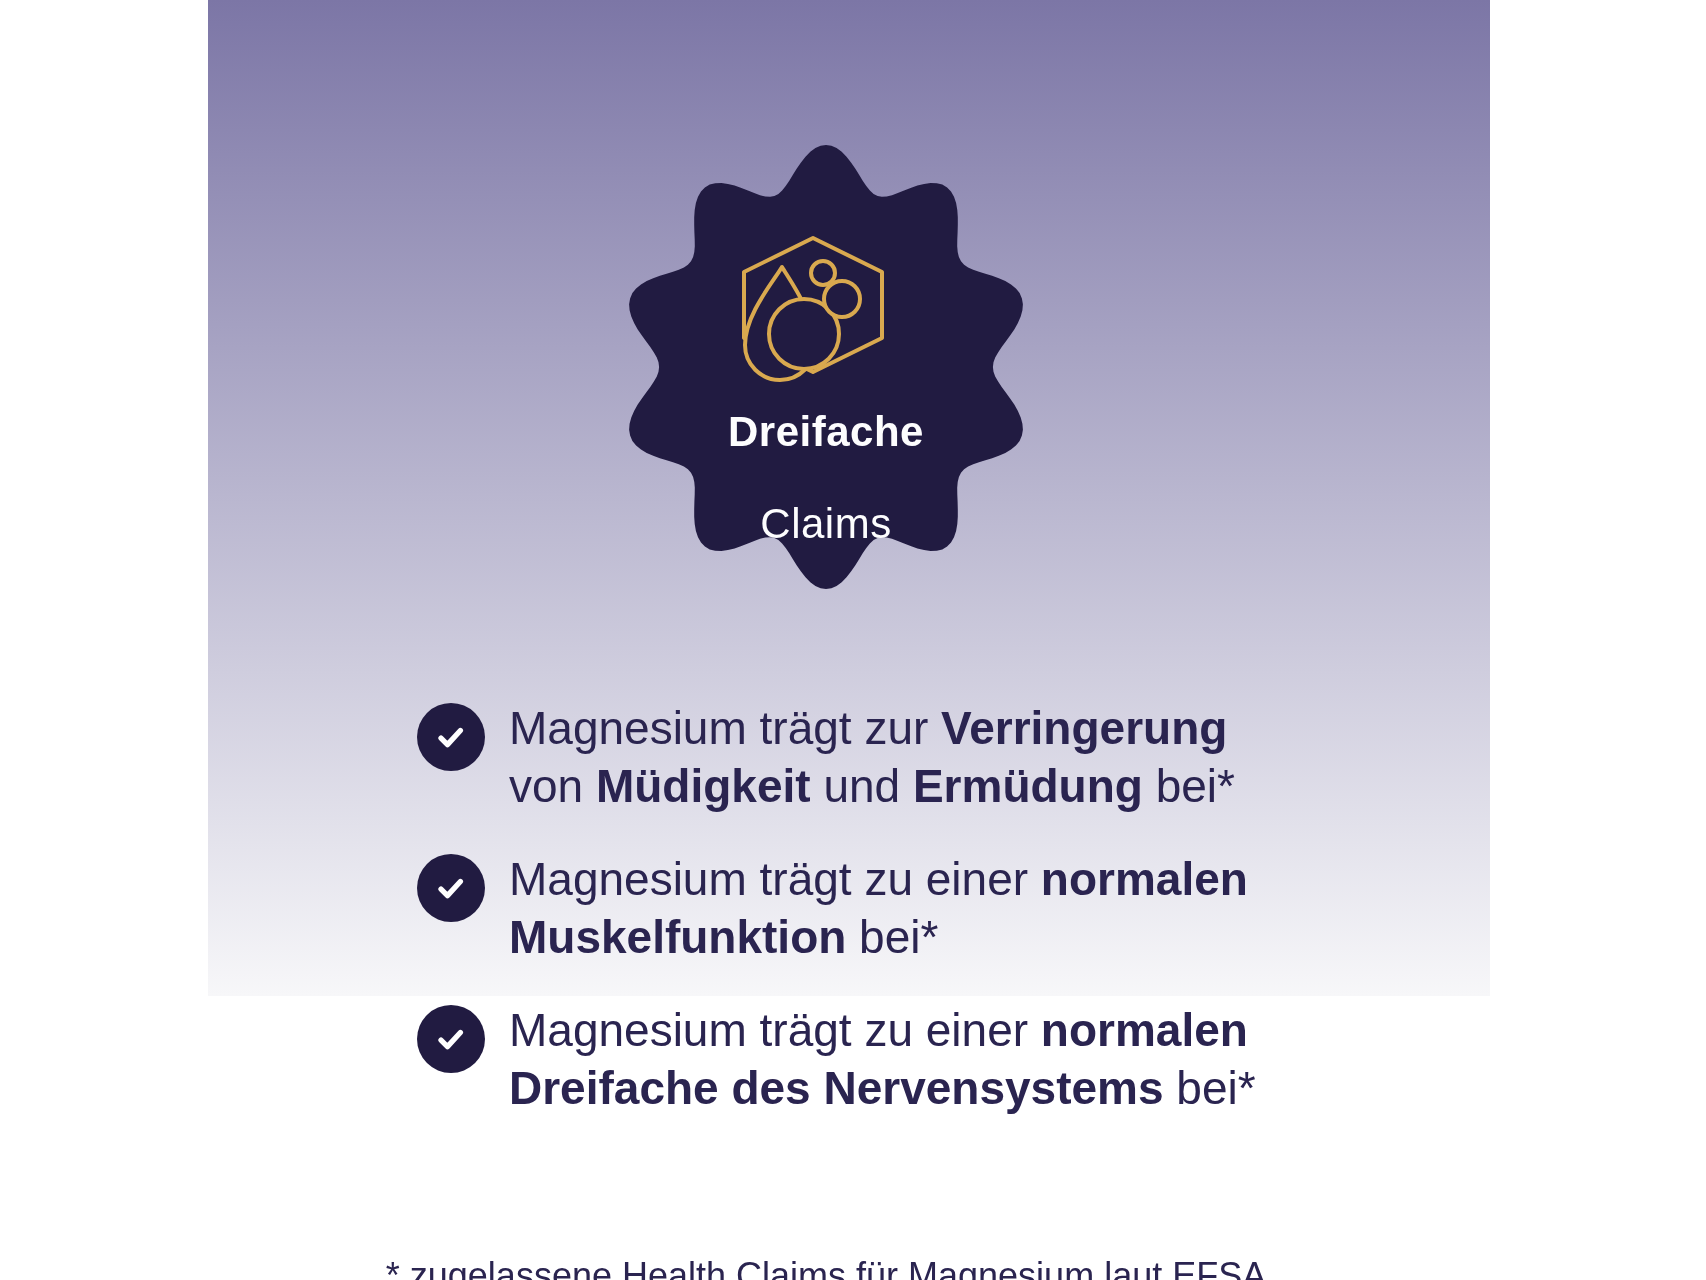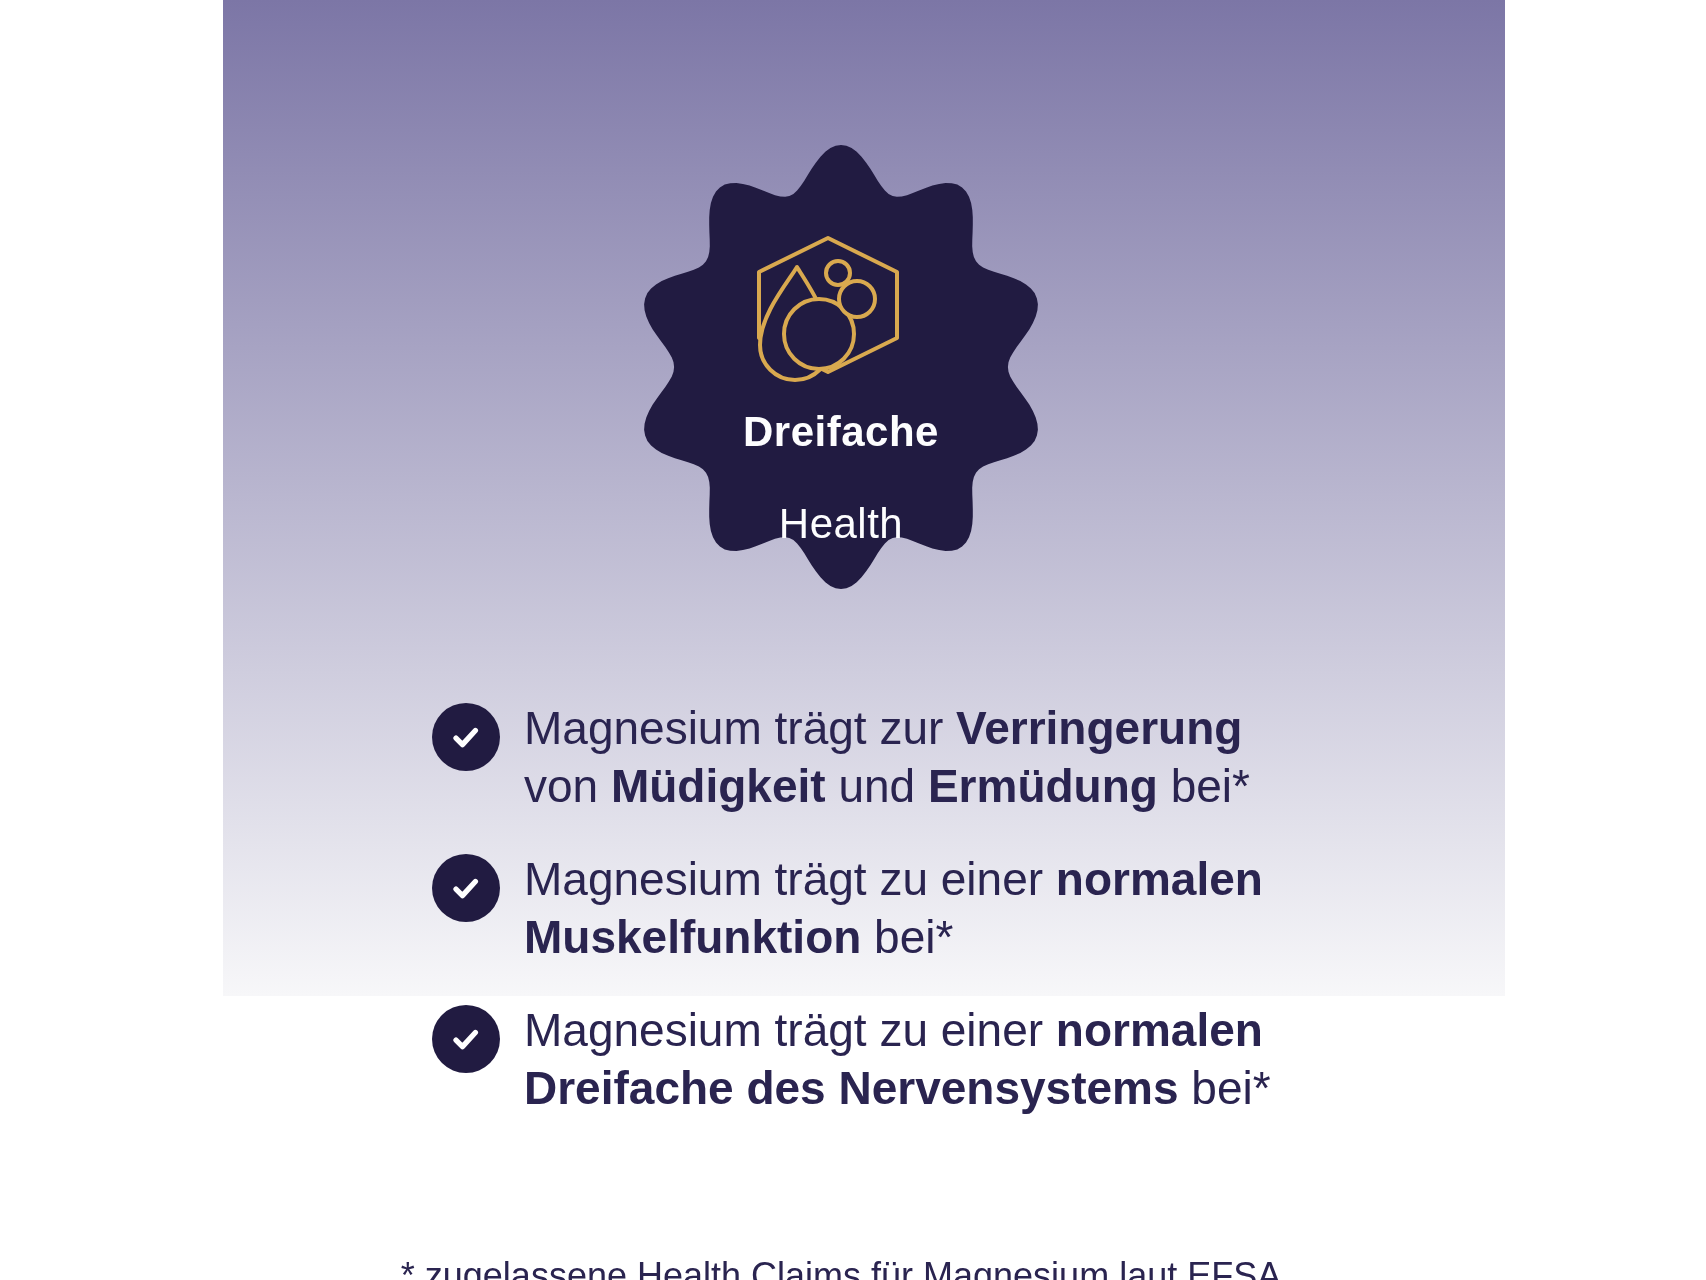--- a/index.html
+++ b/index.html
@@ -8,21 +8,21 @@
     --badge-navy:#211b41;
     --gold:#d9a94f;
     --text-navy:#2a2450;
     --check-white:#ffffff;
     --title-white:#fdfdfe;
   }
   *{margin:0;padding:0;box-sizing:border-box;}
   html,body{width:1706px;height:1280px;background:#ffffff;overflow:hidden;
     font-family:"Liberation Sans", sans-serif;}
   .stage{position:relative;width:1706px;height:1280px;background:#ffffff;}
-  .panel{position:absolute;left:223px;top:0;width:1282px;height:996px;
+  .panel{position:absolute;left:208px;top:0;width:1282px;height:996px;
     background:linear-gradient(180deg,var(--gradient-top) 0%,var(--gradient-bottom) 100%);padding-left:13px;}
   
   .badge-wrap{position:absolute;left:408px;top:141px;width:420px;height:452px;}
   .badge-wrap svg.star{position:absolute;left:0;top:0;display:block;}
   .badge-icon{position:absolute;left:121px;top:94px;width:180px;height:160px;}
   .badge-title{position:absolute;left:0;top:268px;width:420px;text-align:center;
     color:var(--title-white);font-size:42px;line-height:46px;letter-spacing:0.5px;}
   .badge-title .t1{font-weight:700;}
   
   .bullets{position:absolute;left:209px;top:699px;display:flex;flex-direction:column;gap:35px;}
@@ -50,21 +50,21 @@
         <polygon points="76,3 145,37 145,103 76,137 7,103 7,37" fill="none" stroke="#d9a94f" stroke-width="4" stroke-linejoin="round"></polygon>
         <path d="M45,32 C36,47 8,80 8,110 A35,35 0 0 0 78,110 C78,80 54,47 45,32 Z" fill="#211b41" stroke="#d9a94f" stroke-width="4" stroke-linejoin="round" stroke-linecap="round"></path>
         <circle cx="67" cy="99" r="35" fill="#211b41" stroke="#d9a94f" stroke-width="4"></circle>
         <circle cx="105" cy="64" r="18" fill="#211b41" stroke="#d9a94f" stroke-width="4"></circle>
         <circle cx="86" cy="38" r="12" fill="#211b41" stroke="#d9a94f" stroke-width="4"></circle>
       </svg>
 
       <div class="badge-title">
         <span class="t1">Dreifache</span><br>
         <br>
-        <span class="t3">Health</span>
+        <span class="t3">Claims</span>
       </div>
     </div>
 
     <div class="bullets">
       <div class="row">
         <div class="check">
           <svg width="40" height="40" viewBox="0 0 68 68">
             <polyline points="17,36 28,47 50,23" fill="none" stroke="#ffffff" stroke-width="9" stroke-linecap="round" stroke-linejoin="round"></polyline>
           </svg>
         </div>

